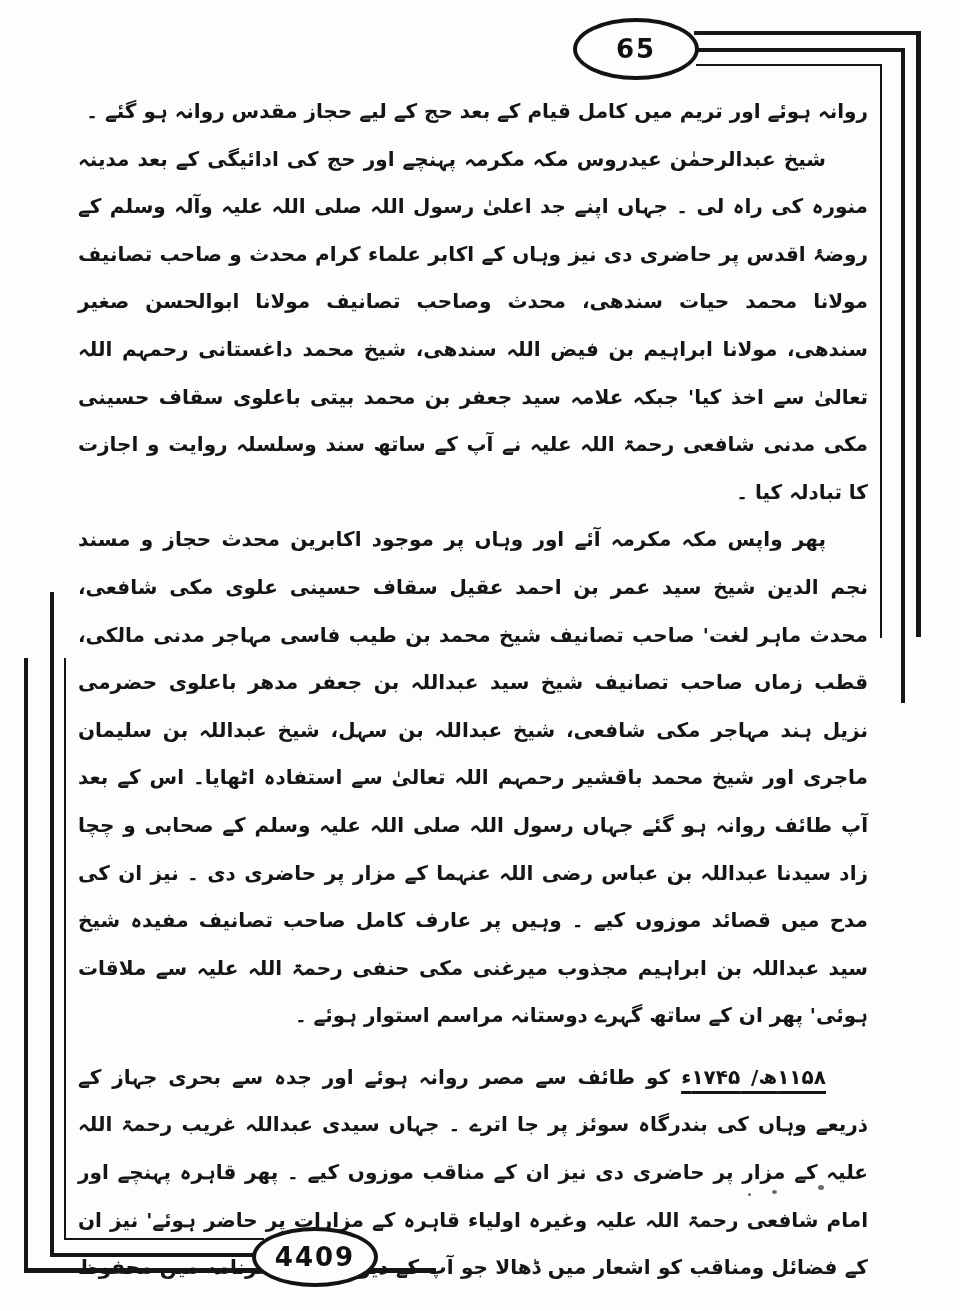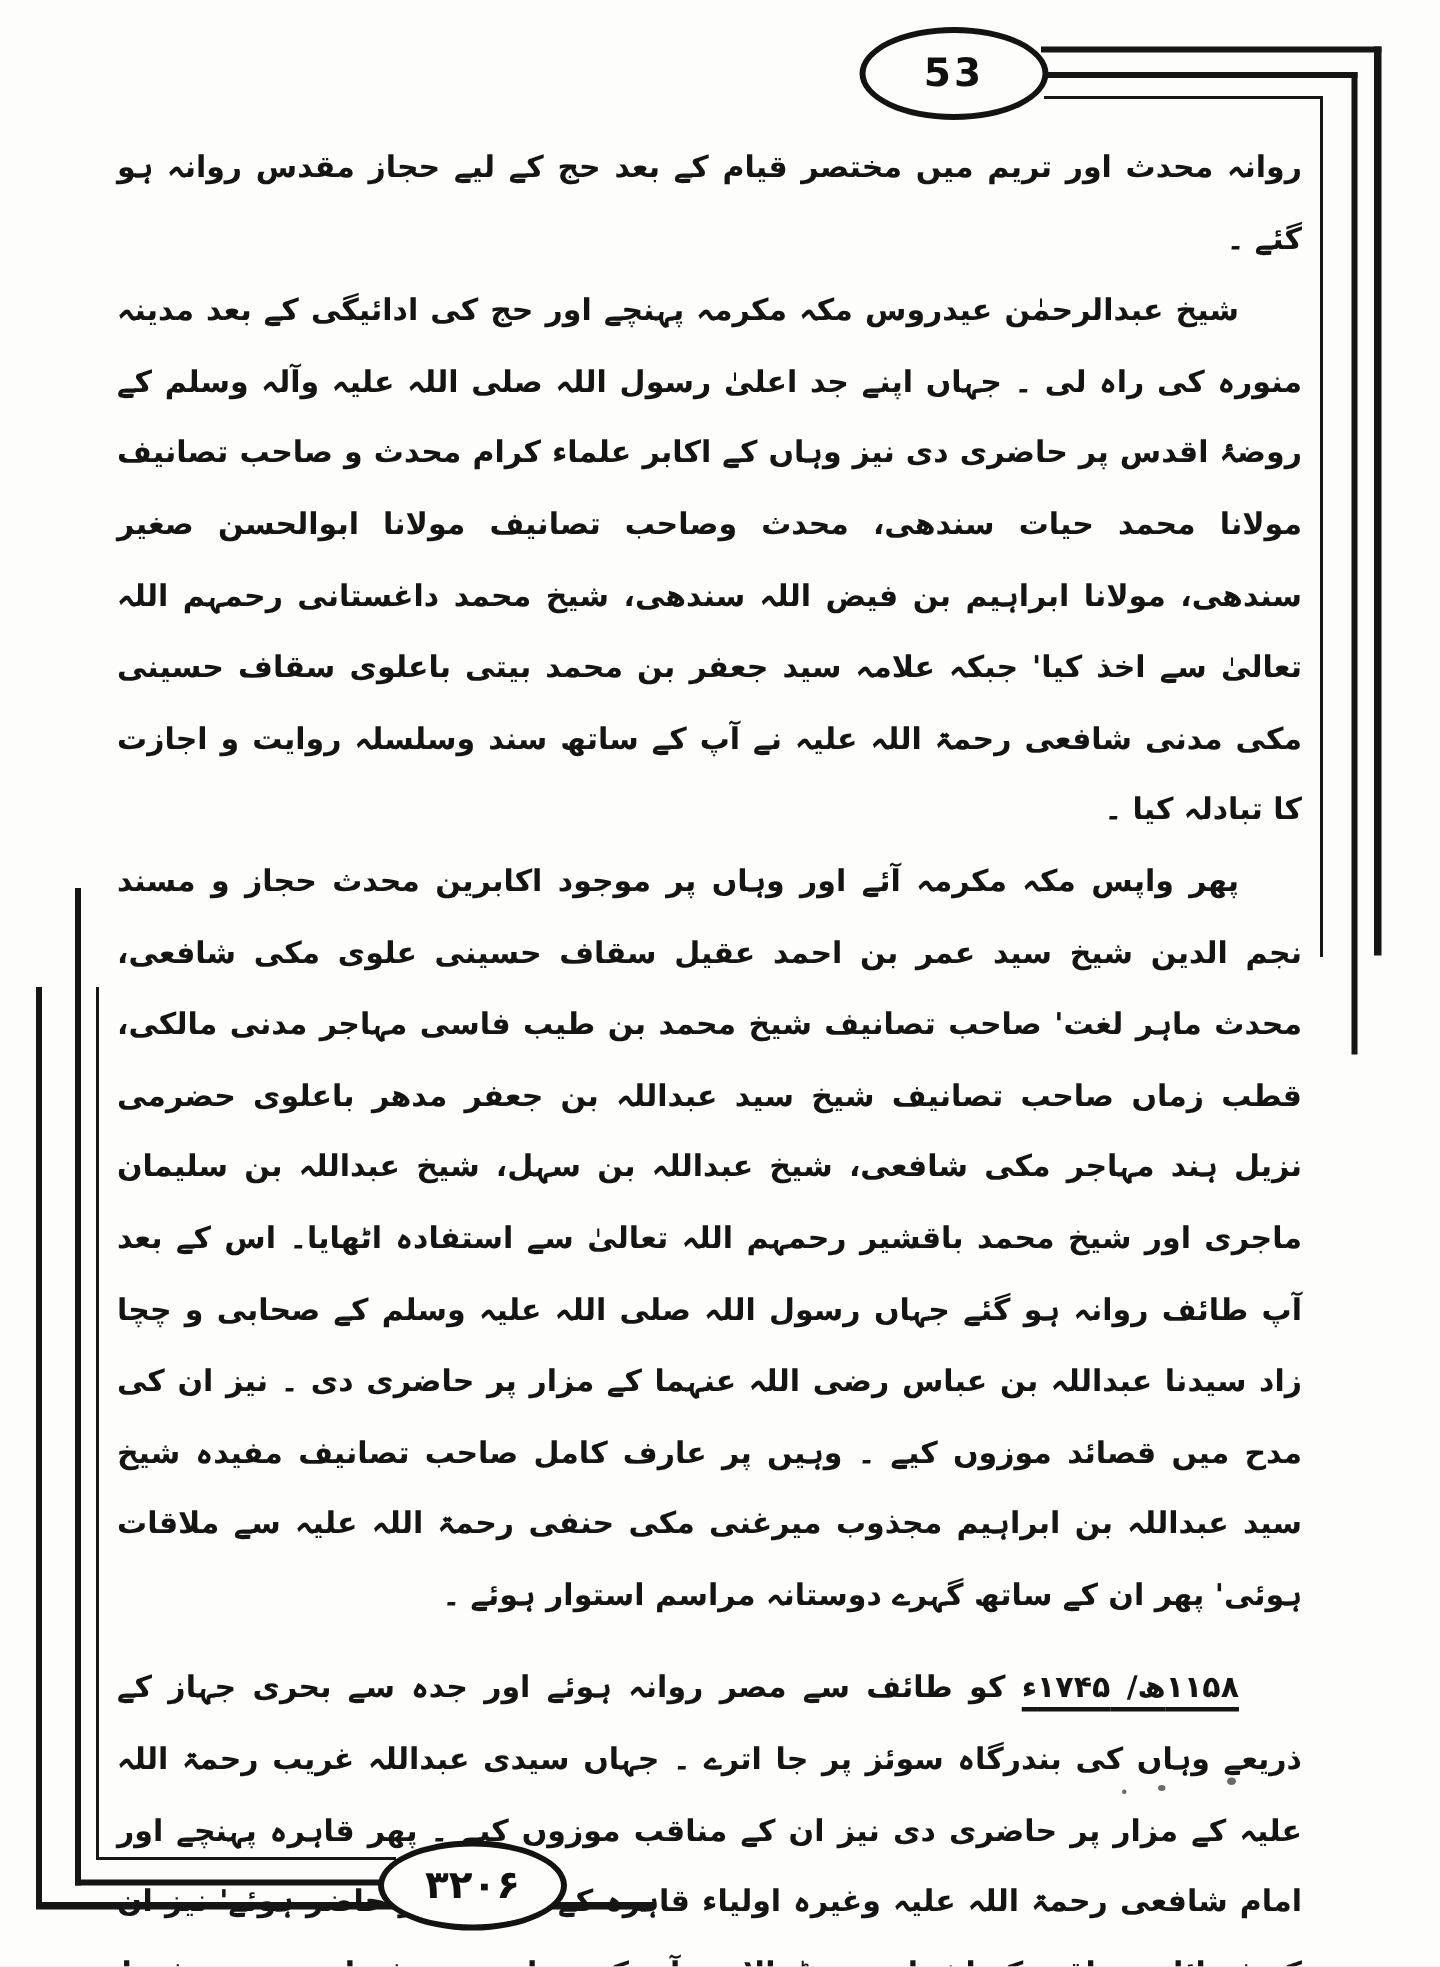--- a/index.html
+++ b/index.html
@@ -31,36 +31,36 @@
 <div class="page">
 
   <div class="ln" style="left:694px;top:31px;width:227px;height:4px;"></div>
   <div class="ln" style="left:916px;top:31px;width:5px;height:606px;"></div>
   <div class="ln" style="left:694px;top:48px;width:211px;height:4px;"></div>
   <div class="ln" style="left:901px;top:48px;width:4px;height:655px;"></div>
   <div class="ln" style="left:696px;top:64px;width:186px;height:2px;"></div>
   <div class="ln" style="left:880px;top:64px;width:2px;height:574px;"></div>
 
   <div class="oval" style="left:573px;top:18px;width:118px;height:54px;">
-    <span>53</span>
+    <span>65</span>
   </div>
 
   <div class="ln" style="left:24px;top:658px;width:4px;height:614px;"></div>
   <div class="ln" style="left:24px;top:1268px;width:412px;height:5px;"></div>
   <div class="ln" style="left:50px;top:592px;width:4px;height:665px;"></div>
   <div class="ln" style="left:50px;top:1253px;width:218px;height:4px;"></div>
   <div class="ln" style="left:64px;top:658px;width:2px;height:582px;"></div>
   <div class="ln" style="left:64px;top:1238px;width:200px;height:2px;"></div>
 
   <div class="oval" style="left:252px;top:1227px;width:118px;height:52px;">
-    <span>۳۲۰۶</span>
+    <span>4409</span>
   </div>
 
   <div class="text-block">
-    <p class="body-par">روانہ محدث اور تریم میں مختصر قیام کے بعد حج کے لیے حجاز مقدس روانہ ہو گئے ۔</p>
+    <p class="body-par">روانہ ہوئے اور تریم میں کامل قیام کے بعد حج کے لیے حجاز مقدس روانہ ہو گئے ۔</p>
     <p class="body-par indent">شیخ عبدالرحمٰن عیدروس مکہ مکرمہ پہنچے اور حج کی ادائیگی کے بعد مدینہ منورہ کی راہ لی ۔ جہاں اپنے جد اعلیٰ رسول اللہ صلی اللہ علیہ وآلہ وسلم کے روضۂ اقدس پر حاضری دی نیز وہاں کے اکابر علماء کرام محدث و صاحب تصانیف مولانا محمد حیات سندھی، محدث وصاحب تصانیف مولانا ابوالحسن صغیر سندھی، مولانا ابراہیم بن فیض اللہ سندھی، شیخ محمد داغستانی رحمہم اللہ تعالیٰ سے اخذ کیا' جبکہ علامہ سید جعفر بن محمد بیتی باعلوی سقاف حسینی مکی مدنی شافعی رحمۃ اللہ علیہ نے آپ کے ساتھ سند وسلسلہ روایت و اجازت کا تبادلہ کیا ۔</p>
     <p class="body-par indent">پھر واپس مکہ مکرمہ آئے اور وہاں پر موجود اکابرین محدث حجاز و مسند نجم الدین شیخ سید عمر بن احمد عقیل سقاف حسینی علوی مکی شافعی، محدث ماہر لغت' صاحب تصانیف شیخ محمد بن طیب فاسی مہاجر مدنی مالکی، قطب زماں صاحب تصانیف شیخ سید عبداللہ بن جعفر مدھر باعلوی حضرمی نزیل ہند مہاجر مکی شافعی، شیخ عبداللہ بن سہل، شیخ عبداللہ بن سلیمان ماجری اور شیخ محمد باقشیر رحمہم اللہ تعالیٰ سے استفادہ اٹھایا۔ اس کے بعد آپ طائف روانہ ہو گئے جہاں رسول اللہ صلی اللہ علیہ وسلم کے صحابی و چچا زاد سیدنا عبداللہ بن عباس رضی اللہ عنہما کے مزار پر حاضری دی ۔ نیز ان کی مدح میں قصائد موزوں کیے ۔ وہیں پر عارف کامل صاحب تصانیف مفیدہ شیخ سید عبداللہ بن ابراہیم مجذوب میرغنی مکی حنفی رحمۃ اللہ علیہ سے ملاقات ہوئی' پھر ان کے ساتھ گہرے دوستانہ مراسم استوار ہوئے ۔</p>
     <p class="body-par indent gap-before"><u>۱۱۵۸ھ/ ۱۷۴۵ء</u> کو طائف سے مصر روانہ ہوئے اور جدہ سے بحری جہاز کے ذریعے وہاں کی بندرگاہ سوئز پر جا اترے ۔ جہاں سیدی عبداللہ غریب رحمۃ اللہ علیہ کے مزار پر حاضری دی نیز ان کے مناقب موزوں کیے ۔ پھر قاہرہ پہنچے اور امام شافعی رحمۃ اللہ علیہ وغیرہ اولیاء قاہرہ کے مزارات پر حاضر ہوئے' نیز ان کے فضائل ومناقب کو اشعار میں ڈھالا جو آپ کے دیوان نیز سفرنامہ میں محفوظ ہیں ۔</p>
 
   </div>
 
   <div class="speck" style="left:772px;top:1190px;width:5px;height:4px;"></div>
   <div class="speck" style="left:818px;top:1185px;width:6px;height:5px;"></div>
   <div class="speck" style="left:748px;top:1193px;width:3px;height:3px;"></div>
 

